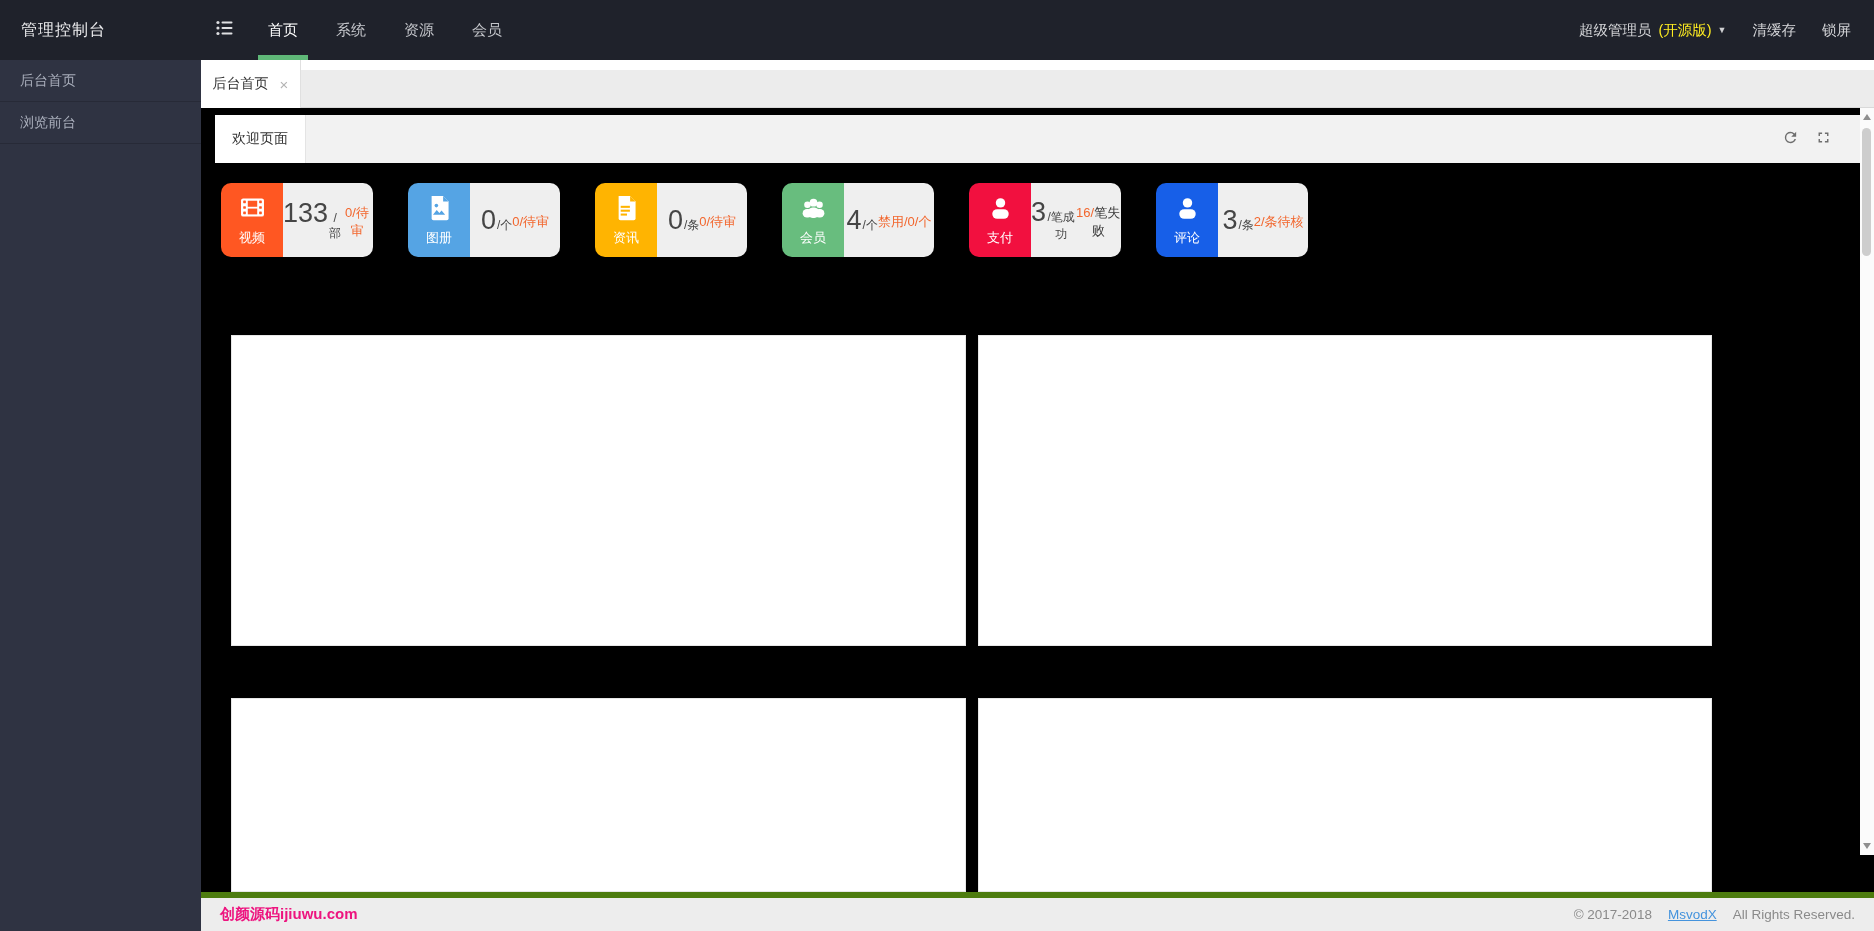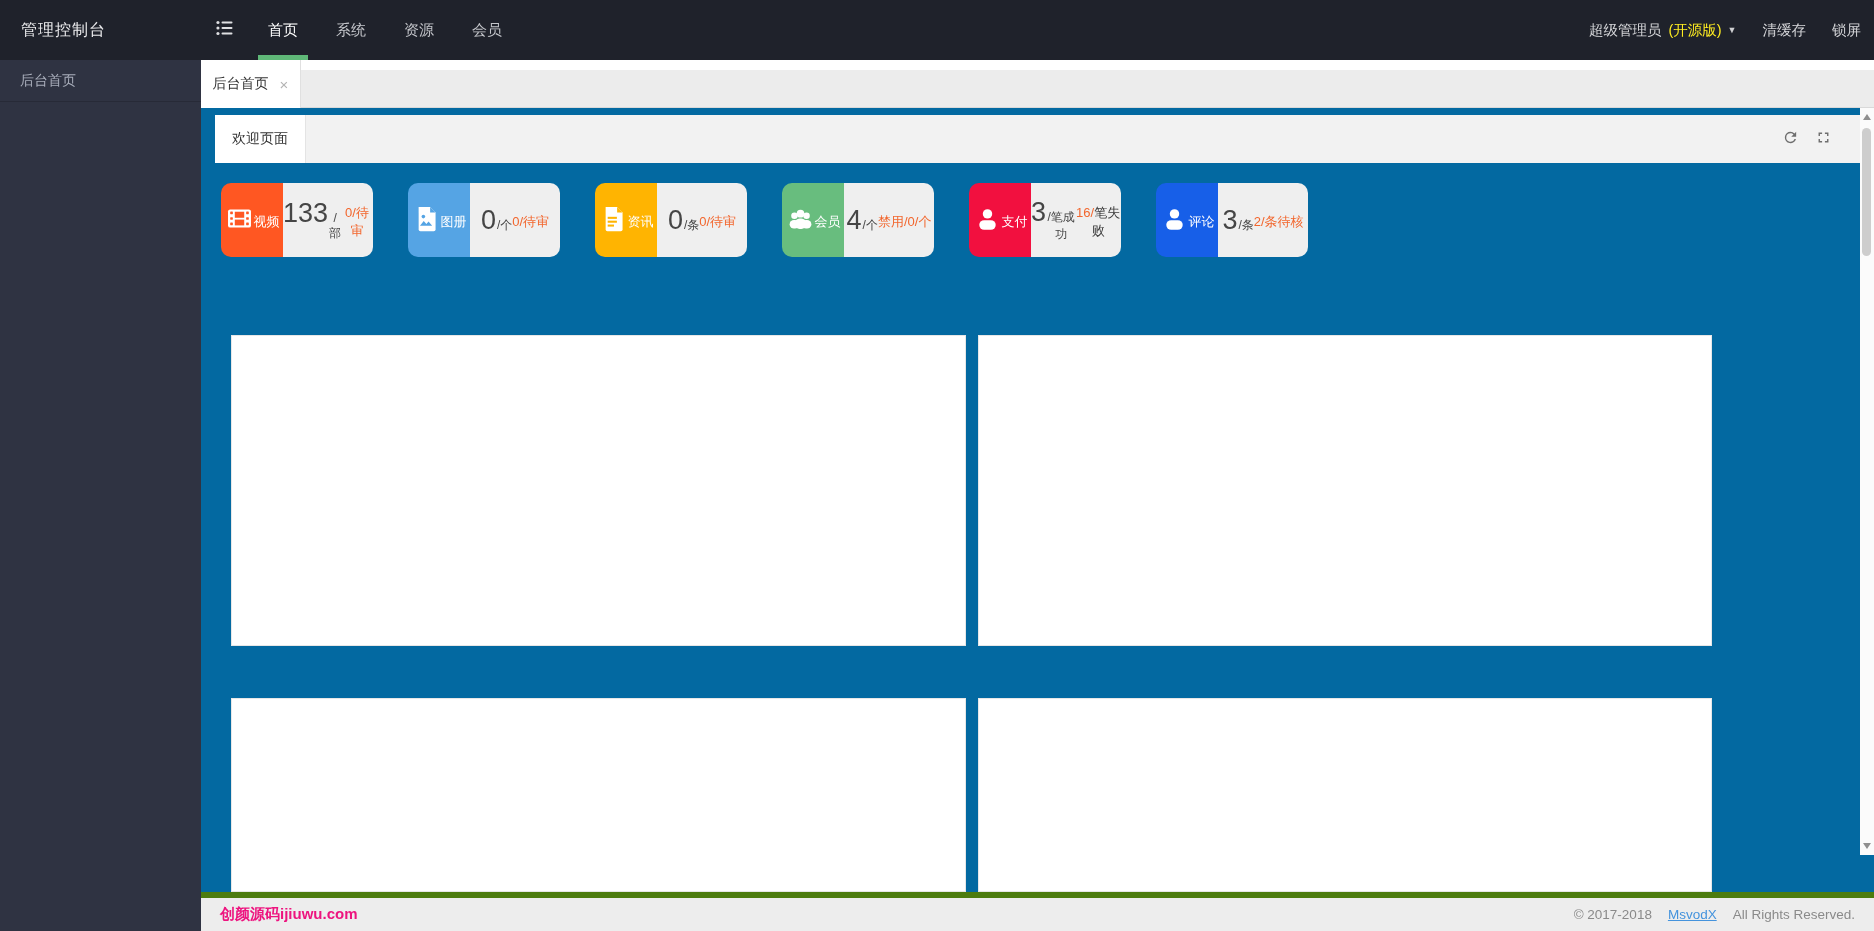--- a/index.html
+++ b/index.html
@@ -7,51 +7,51 @@
   body { font-family:"Liberation Sans","DejaVu Sans",sans-serif; background:#fff; position:relative; }
 
   
   .navbar { position:absolute; top:0; left:0; right:0; height:60px; background:#1F222B; display:flex; align-items:stretch; z-index:20; }
   .logo { width:201px; display:flex; align-items:center; padding-left:21px; font-size:16px; color:#ECECEE; letter-spacing:1px; }
   .menu-toggle { width:48px; display:flex; align-items:center; justify-content:center; cursor:pointer; }
   .nav-items { display:flex; align-items:stretch; }
   .nav-item { position:relative; display:flex; align-items:center; padding:0 19px; font-size:15px; color:#C4C6CB; cursor:pointer; }
   .nav-item.active { color:#FFFFFF; }
   .nav-item.active::after { content:""; position:absolute; left:9px; right:9px; bottom:0; height:5px; background:var(--accent-green); }
-  .nav-right { margin-left:auto; display:flex; align-items:center; font-size:14.5px; color:#D6D7DA; }
+  .nav-right { margin-left:auto; display:flex; align-items:center; font-size:14.5px; color:#D6D7DA; padding-right:10px; }
   .user-block { display:flex; align-items:center; padding:0 13px; cursor:pointer; }
   .edition { color:var(--edition-yellow); margin-left:7px; }
   .caret { font-size:9px; margin-left:6px; color:#cfd0d3; }
   .nav-action { padding:0 13px; cursor:pointer; }
 
   
   .sidebar { position:absolute; top:60px; left:0; width:201px; bottom:0; background:#2F3342; z-index:15; }
   .sidebar-header { height:44px; background:#3A3F50; color:#fff; display:flex; align-items:center; padding:0 17px; font-size:14px; cursor:pointer; }
   .sidebar-header svg { margin-right:9px; color:#3A3F50; }
   .collapse-caret { margin-left:auto; font-size:10px; color:#E8E8EA; }
   .side-item { height:42px; line-height:41px; padding-left:20px; color:#A9AEBB; font-size:14px; border-bottom:1px solid rgba(0,0,0,0.16); cursor:pointer; }
 
   
   .main { position:absolute; left:201px; top:60px; right:0; bottom:0; background:#fff; }
   .tabbar { position:relative; height:48px; background:#fff; }
   .tabbar-strip { position:absolute; left:0; right:0; top:10px; bottom:0; background:#ECECEC; border-bottom:1px solid #D9D9D9; }
   .tab { position:absolute; left:0; top:0; height:48px; width:100px; background:#fff; border-right:1px solid #E0E0E0; display:flex; align-items:center; justify-content:center; gap:11px; font-size:14px; color:#333; cursor:pointer; z-index:2; }
   .tab-close { color:#B3B3B3; font-size:15px; cursor:pointer; }
 
-  .content { position:absolute; top:48px; left:0; right:0; bottom:0; background:#0369a1; padding:7px 14px 0; }
+  .content { position:absolute; top:48px; left:0; right:0; bottom:0; background:#000000; padding:7px 14px 0; }
   .card-header { height:48px; background:#F2F2F2; display:flex; align-items:center; }
   .welcome-tab { height:100%; background:#fff; display:flex; align-items:center; padding:0 17px; font-size:14px; color:#333; border-right:1px solid #E4E4E4; cursor:pointer; }
   .card-tools { margin-left:auto; display:flex; align-items:center; gap:15px; padding-right:28px; }
   .tool-btn { width:18px; height:18px; cursor:pointer; display:flex; align-items:center; justify-content:center; }
   .card-body { padding:20px 0 0 6px; }
 
   
   .stats { display:flex; gap:35px; }
   .stat-card { width:152px; height:74px; display:flex; border-radius:10px; overflow:hidden; cursor:pointer; }
-  .stat-icon-block { width:62px; display:flex; flex-direction:row; align-items:center; justify-content:center; }
+  .stat-icon-block { width:62px; display:flex; flex-direction:column; align-items:center; justify-content:center; }
   .stat-icon-block svg { width:29px; height:29px; }
   .stat-label { font-size:13px; color:#fff; margin-top:3px; }
   .stat-info { flex:1; background:#EFEFEF; display:flex; flex-direction:row; align-items:center; justify-content:center;text-align:center; }
   .stat-value-row { display:flex; align-items:baseline; color:#454545; }
   .stat-value { font-size:27px; }
   .stat-unit { font-size:12px; margin-left:1px; }
   .stat-sub { font-size:13px; margin-top:3px; }
   .stat-sub-em { color:var(--warn-orange); }
   .stat-sub-rest { color:#3c3c3c;margin-top:44px; }
 
@@ -118,20 +118,21 @@
       <span class="edition">(开源版)</span>
       <span class="caret">▼</span>
     </div>
     <div class="nav-action">清缓存</div>
     <div class="nav-action">锁屏</div>
   </div>
 </header>
 
 <aside class="sidebar">
   <div class="side-item"><span>后台首页</span></div>
+  <div class="side-item"><span>浏览前台</span></div>
 </aside>
 
 <div class="main">
 
   <div class="tabbar">
     <div class="tabbar-strip"></div>
     <div class="tab">
       <span>后台首页</span>
       <span class="tab-close">×</span>
     </div>

